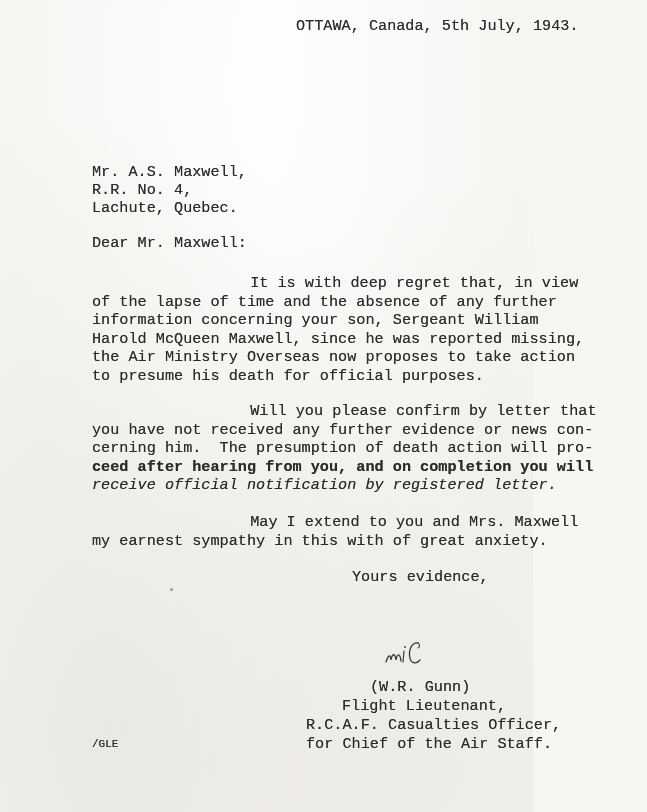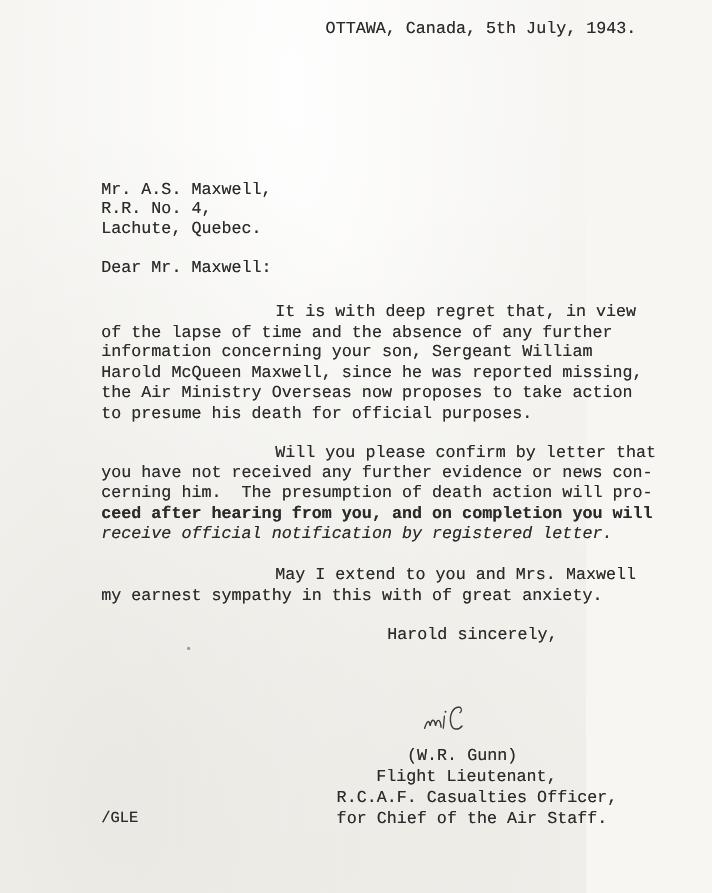--- a/index.html
+++ b/index.html
@@ -78,32 +78,32 @@
     <div class="line" style="left:92px; top:439.2px;">cerning him.  The presumption of death action will pro-</div>
     <div class="line" style="left:92px; top:457.8px;font-weight:bold;">ceed after hearing from you, and on completion you will</div>
     <div class="line" style="left:92px; top:476.4px;font-style:italic;">receive official notification by registered letter.</div>
   </div>
 
   <div>
     <div class="line" style="left:77px; top:513px;">                   May I extend to you and Mrs. Maxwell</div>
     <div class="line" style="left:92px; top:531.6px;">my earnest sympathy in this with of great anxiety.</div>
   </div>
 
-  <div class="line" style="left:352px; top:568px;">Harold sincerely,</div>
+  <div class="line" style="left:352px; top:568px;">Yours evidence,</div>
 
   <div class="dot"></div>
 
   <svg class="sig" viewBox="0 0 50 32">
     <path d="M2 24 C4 18, 6 15, 7 22 C8 16, 11 14, 12 22 C13 16, 16 14, 17 23" fill="none" stroke="#3a3a3a" stroke-width="1.3" stroke-linecap="round"></path>
     <path d="M20 13 L19 24" fill="none" stroke="#3a3a3a" stroke-width="1.2" stroke-linecap="round"></path>
     <circle cx="21" cy="9" r="0.9" fill="#3a3a3a"></circle>
     <path d="M34 5 C28 4, 24 12, 26 20 C27 26, 33 26, 36 22" fill="none" stroke="#3a3a3a" stroke-width="1.3" stroke-linecap="round"></path>
     <path d="M34 5 C36 6, 36 9, 34 10" fill="none" stroke="#3a3a3a" stroke-width="1.1" stroke-linecap="round"></path>
   </svg>
 
   <div class="line" style="left:370px; top:678px;">(W.R. Gunn)</div>
   <div class="line" style="left:342px; top:697px;">Flight Lieutenant,</div>
   <div class="line" style="left:306px; top:716px;">R.C.A.F. Casualties Officer,</div>
   <div class="line" style="left:306px; top:735px;">for Chief of the Air Staff.</div>
 
-  <div class="line" style="left:92px; top:735px; font-size:14px;">/GLE</div>
+  <div class="line" style="left:92px; top:735px; font-size:11px;">/GLE</div>
 
 </div>
 
 </body></html>

